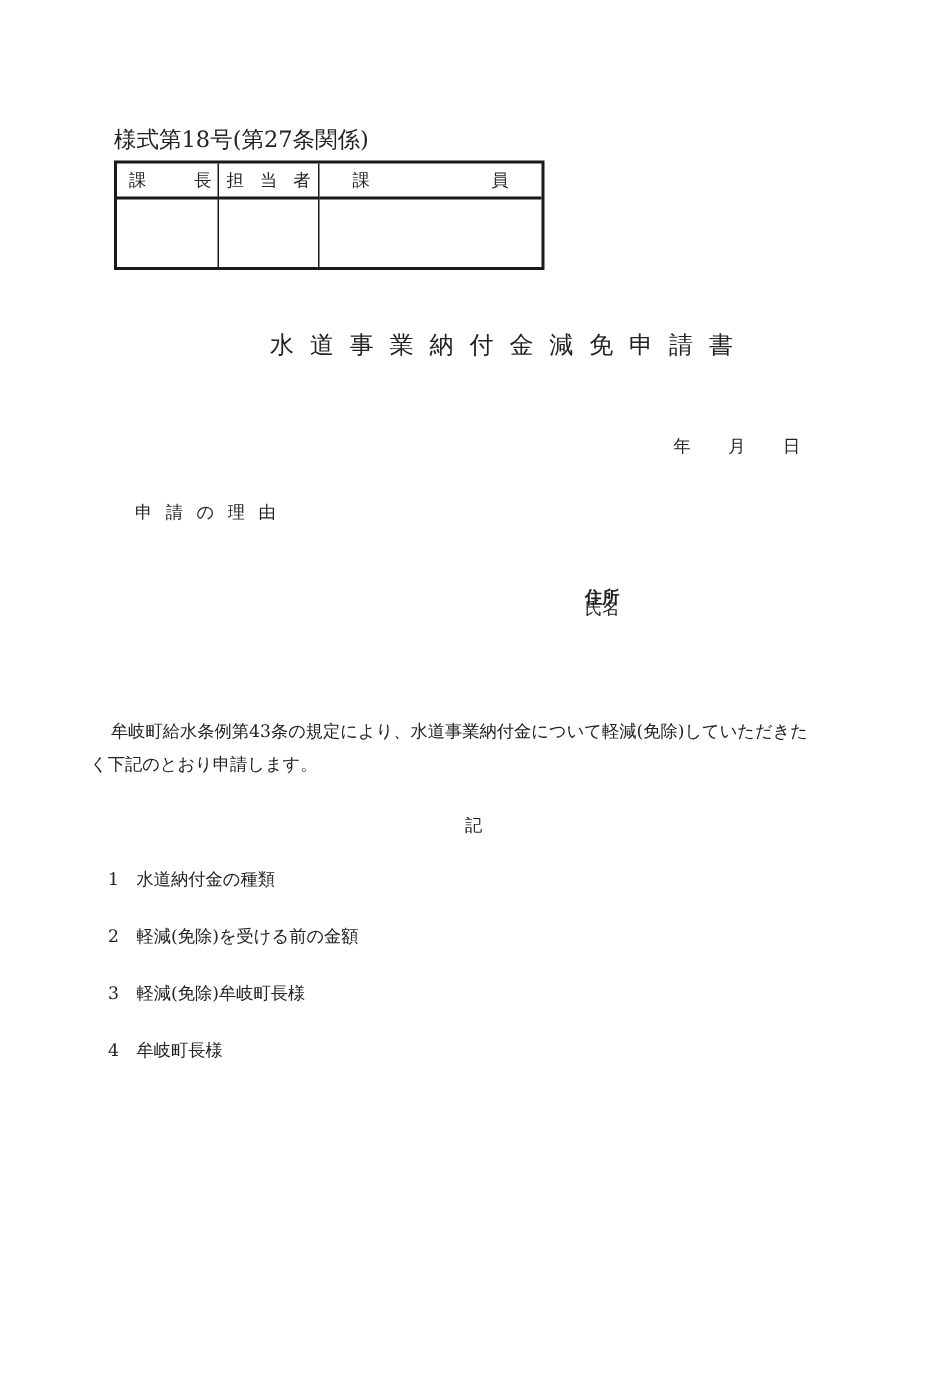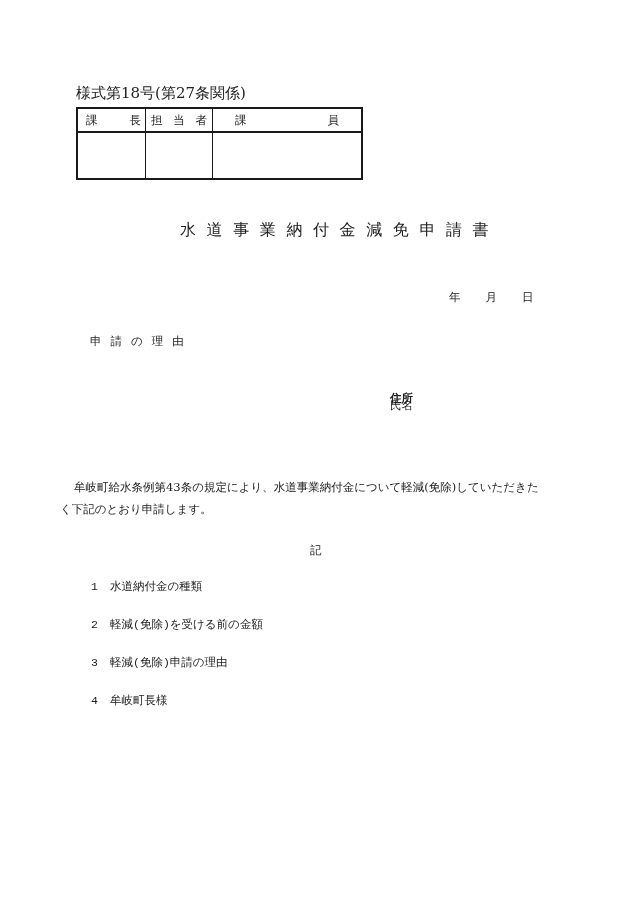--- a/index.html
+++ b/index.html
@@ -24,21 +24,21 @@
     .h1 { justify-content: space-between; padding: 0 4px 0 8px; }
     .h3 { justify-content: space-between; padding: 0 22px 0 22px; }
     .title { left: 180px; top: 220px; font-size: 16px; letter-spacing: 10.6px; }
     .date { left: 449px; top: 290px; word-spacing: 0; }
     .date span { display: inline-block; }
     .addressee { left: 90px; top: 334px; letter-spacing: 9px; }
     .addr { left: 390px; top: 391px; font-weight: bold; }
     .name { left: 390px; top: 398px; }
     .para { left: 60px; top: 464px; width: 484px; white-space: normal; line-height: 22px; text-indent: 14px; margin-top: 12px; }
     .ki { left: 310px; top: 543px; }
-    .item { left: 91px; font-family: Liberation Mono, monospace; }
+    .item { left: 72px; }
     .item .num { display: inline-block; width: 19px; }
   </style>
 </head>
 <body>
 
 <div class="abs form-no">様式第18号(第27条関係)</div>
 
 <div class="approval">
   <div class="cell hdr h1">
     <span>課</span>
@@ -73,17 +73,17 @@
 
 <div class="abs ki">記</div>
 
 <div class="abs item" style="top:579px">
   <span class="num">1</span><span>水道納付金の種類</span>
 </div>
 <div class="abs item" style="top:617px">
   <span class="num">2</span><span>軽減(免除)を受ける前の金額</span>
 </div>
 <div class="abs item" style="top:655px">
-  <span class="num">3</span><span>軽減(免除)申請の理由</span>
+  <span class="num">3</span><span>軽減(免除)牟岐町長様</span>
 </div>
 <div class="abs item" style="top:693px">
   <span class="num">4</span><span>牟岐町長様</span>
 </div>
 
 </body></html>

